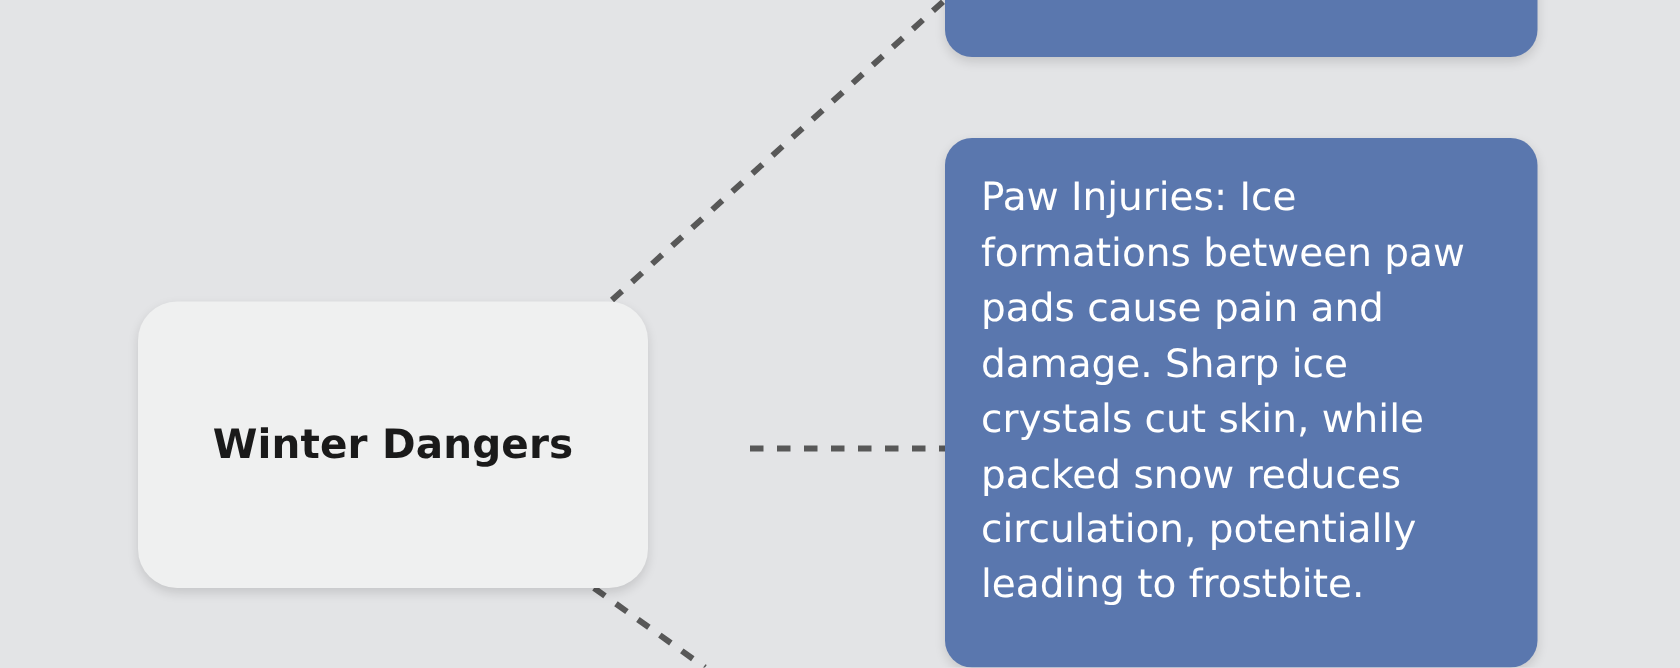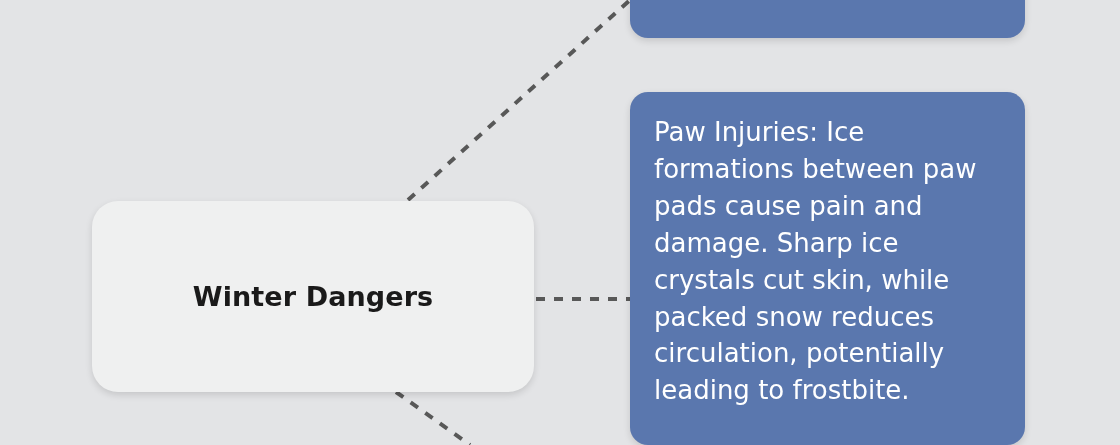--- a/index.html
+++ b/index.html
@@ -79,17 +79,17 @@
   </svg>
 
   <div class="node branch-node" style="left:630px; top:-62px; width:395px; height:100px; border-radius:18px;">
     <span class="branch-text"></span>
   </div>
 
   <div class="node branch-node" style="left:630px; top:92px; width:395px; height:353px;">
     <span class="branch-text">Paw Injuries: Ice formations between paw pads cause pain and damage. Sharp ice crystals cut skin, while packed snow reduces circulation, potentially leading to frostbite.</span>
   </div>
 
-  <div class="node central-node" style="left:92px; top:201px; width:442px; height:191px; border-radius:26px;">
+  <div class="node central-node" style="left:92px; top:201px; width:340px; height:191px; border-radius:26px;">
     <span class="central-label">Winter Dangers</span>
   </div>
 
 </div>
 
 </body></html>

